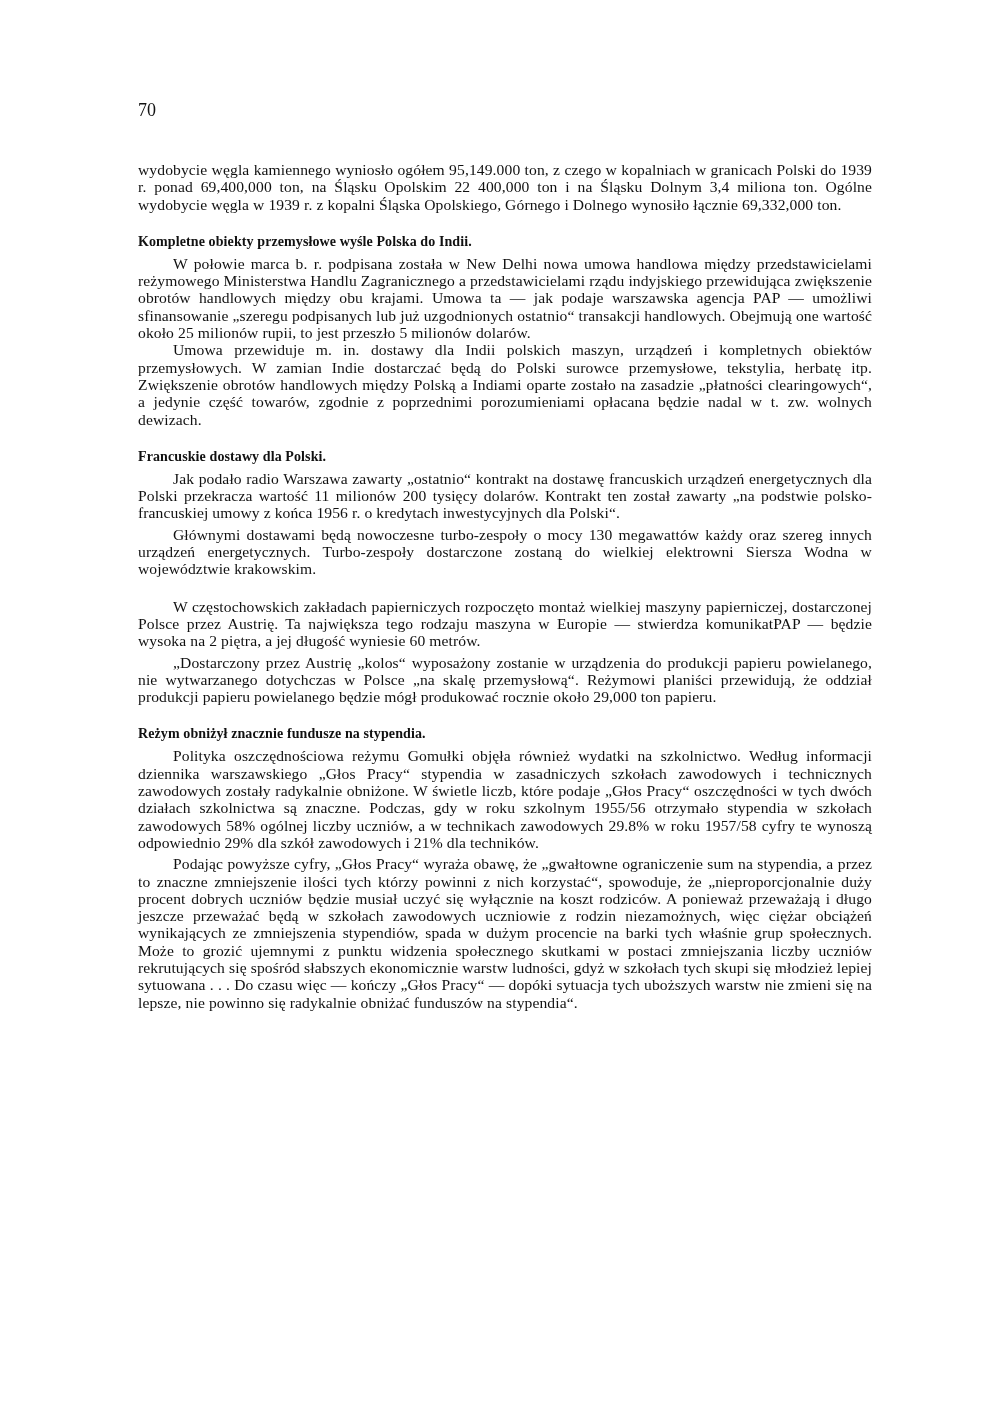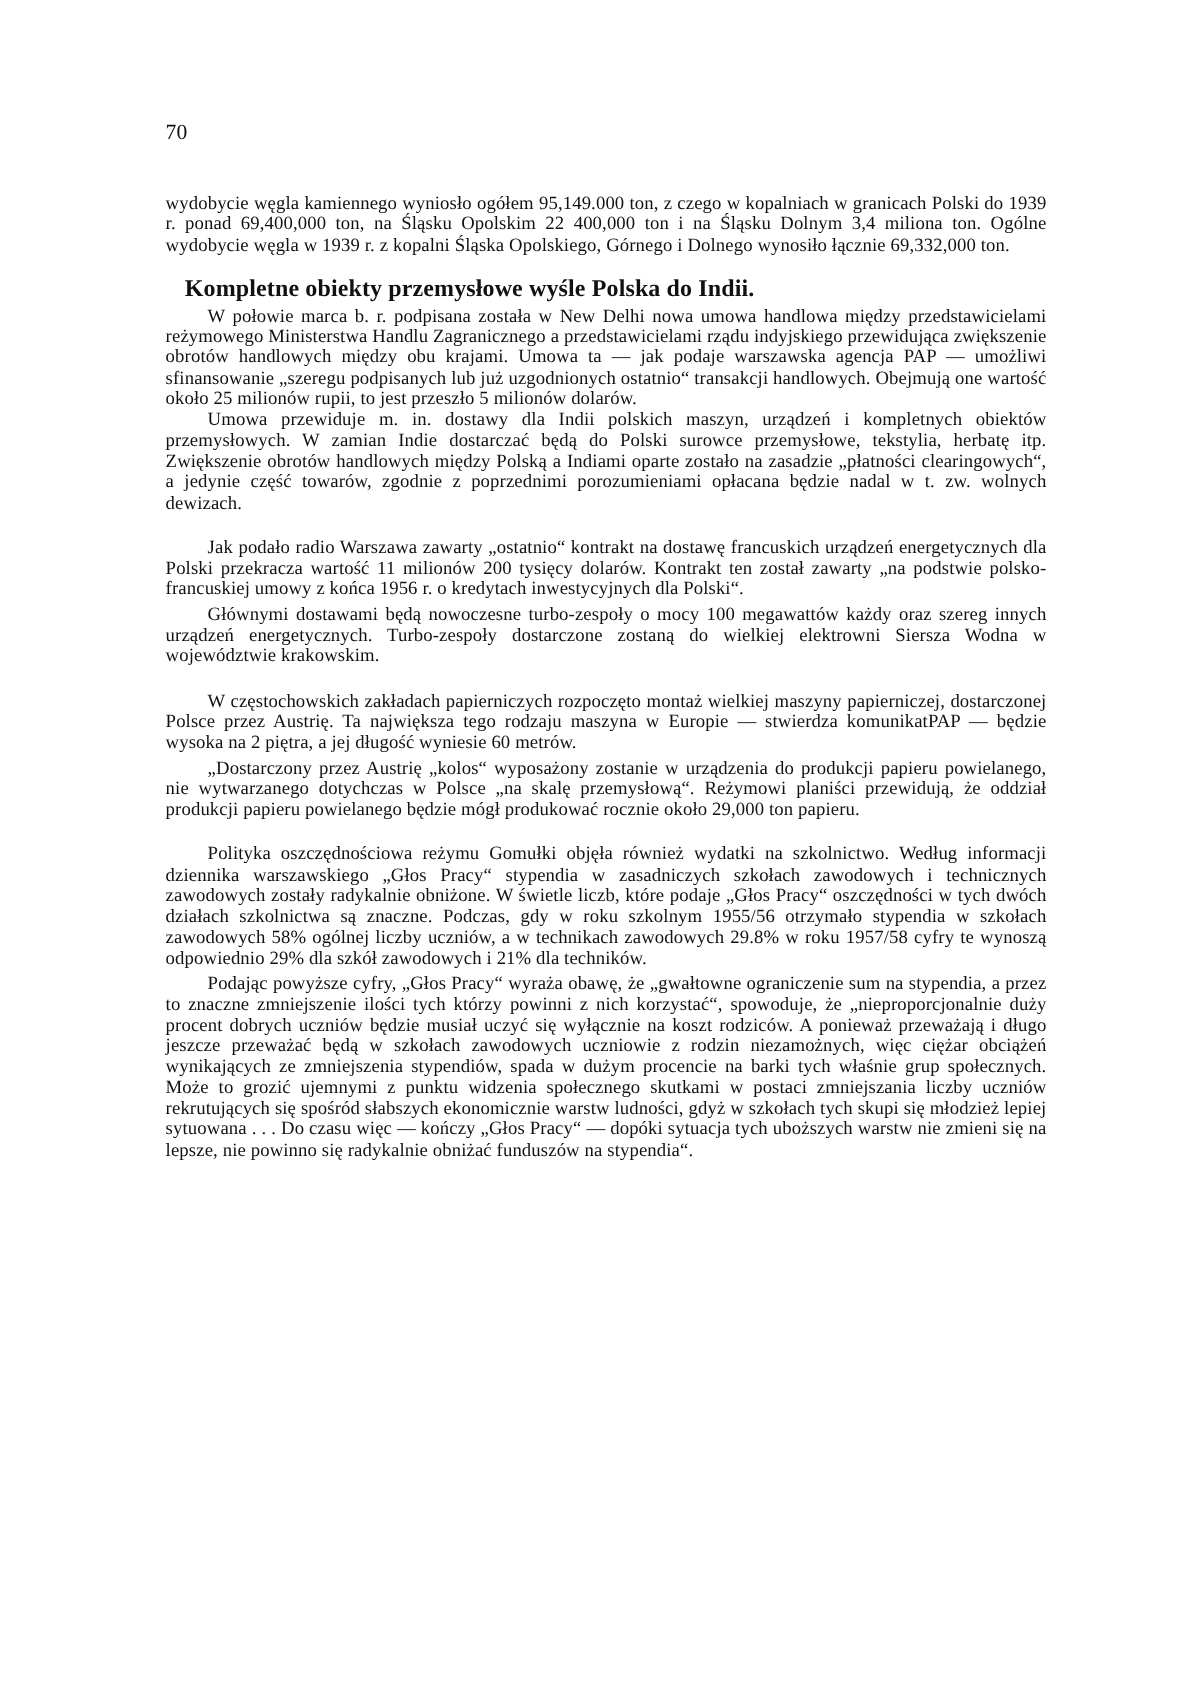--- a/index.html
+++ b/index.html
@@ -37,23 +37,23 @@
       text-align-last: left;
       hyphens: manual;
     }
     .para.indent {
       text-indent: 35px;
     }
     .para.gap-after {
       margin-bottom: 4px;
     }
     .section-title {
-      margin: 16px;
+      margin: 0;
       font-weight: bold;
-      font-size: 20px;
+      font-size: 14px;
       line-height: 17px;
       font-family: "Liberation Serif", "DejaVu Serif", serif;
     }
     .section {
       margin-top: 20px;
     }
     .section .section-title {
       margin-bottom: 5px;
     }
   </style>
@@ -65,26 +65,28 @@
 <div class="content">
   <p class="para">wydobycie węgla kamiennego wyniosło ogółem 95,149.000 ton, z czego w kopalniach w granicach Polski do 1939 r. ponad 69,400,000 ton, na Śląsku Opolskim 22 400,000 ton i na Śląsku Dolnym 3,4 miliona ton. Ogólne wydobycie węgla w 1939 r. z kopalni Śląska Opolskiego, Górnego i Dolnego wynosiło łącznie 69,332,000 ton.</p>
 
   <div class="section">
     <h3 class="section-title">Kompletne obiekty przemysłowe wyśle Polska do Indii.</h3>
     <p class="para indent">W połowie marca b. r. podpisana została w New Delhi nowa umowa handlowa między przedstawicielami reżymowego Ministerstwa Handlu Zagranicznego a przedstawicielami rządu indyjskiego przewidująca zwiększenie obrotów handlowych między obu krajami. Umowa ta — jak podaje warszawska agencja PAP — umożliwi sfinansowanie „szeregu podpisanych lub już uzgodnionych ostatnio“ transakcji handlowych. Obejmują one wartość około 25 milionów rupii, to jest przeszło 5 milionów dolarów.</p>
     <p class="para indent">Umowa przewiduje m. in. dostawy dla Indii polskich maszyn, urządzeń i kompletnych obiektów przemysłowych. W zamian Indie dostarczać będą do Polski surowce przemysłowe, tekstylia, herbatę itp. Zwiększenie obrotów handlowych między Polską a Indiami oparte zostało na zasadzie „płatności clearingowych“, a jedynie część towarów, zgodnie z poprzednimi porozumieniami opłacana będzie nadal w t. zw. wolnych dewizach.</p>
   </div>
 
   <div class="section">
+    <h3 class="section-title">Francuskie dostawy dla Polski.</h3>
     <p class="para indent gap-after">Jak podało radio Warszawa zawarty „ostatnio“ kontrakt na dostawę francuskich urządzeń energetycznych dla Polski przekracza wartość 11 milionów 200 tysięcy dolarów. Kontrakt ten został zawarty „na podstwie polsko-francuskiej umowy z końca 1956 r. o kredytach inwestycyjnych dla Polski“.</p>
-    <p class="para indent">Głównymi dostawami będą nowoczesne turbo-zespoły o mocy 100 megawattów każdy oraz szereg innych urządzeń energetycznych. Turbo-zespoły dostarczone zostaną do wielkiej elektrowni Siersza Wodna w województwie krakowskim.</p>
+    <p class="para indent">Głównymi dostawami będą nowoczesne turbo-zespoły o mocy 130 megawattów każdy oraz szereg innych urządzeń energetycznych. Turbo-zespoły dostarczone zostaną do wielkiej elektrowni Siersza Wodna w województwie krakowskim.</p>
   </div>
 
   <div class="section">
     <p class="para indent gap-after">W częstochowskich zakładach papierniczych rozpoczęto montaż wielkiej maszyny papierniczej, dostarczonej Polsce przez Austrię. Ta największa tego rodzaju maszyna w Europie — stwierdza komunikatPAP — będzie wysoka na 2 piętra, a jej długość wyniesie 60 metrów.</p>
     <p class="para indent">„Dostarczony przez Austrię „kolos“ wyposażony zostanie w urządzenia do produkcji papieru powielanego, nie wytwarzanego dotychczas w Polsce „na skalę przemysłową“. Reżymowi planiści przewidują, że oddział produkcji papieru powielanego będzie mógł produkować rocznie około 29,000 ton papieru.</p>
   </div>
 
   <div class="section">
+    <h3 class="section-title">Reżym obniżył znacznie fundusze na stypendia.</h3>
     <p class="para indent gap-after">Polityka oszczędnościowa reżymu Gomułki objęła również wydatki na szkolnictwo. Według informacji dziennika warszawskiego „Głos Pracy“ stypendia w zasadniczych szkołach zawodowych i technicznych zawodowych zostały radykalnie obniżone. W świetle liczb, które podaje „Głos Pracy“ oszczędności w tych dwóch działach szkolnictwa są znaczne. Podczas, gdy w roku szkolnym 1955/56 otrzymało stypendia w szkołach zawodowych 58% ogólnej liczby uczniów, a w technikach zawodowych 29.8% w roku 1957/58 cyfry te wynoszą odpowiednio 29% dla szkół zawodowych i 21% dla techników.</p>
     <p class="para indent">Podając powyższe cyfry, „Głos Pracy“ wyraża obawę, że „gwałtowne ograniczenie sum na stypendia, a przez to znaczne zmniejszenie ilości tych którzy powinni z nich korzystać“, spowoduje, że „nieproporcjonalnie duży procent dobrych uczniów będzie musiał uczyć się wyłącznie na koszt rodziców. A ponieważ przeważają i długo jeszcze przeważać będą w szkołach zawodowych uczniowie z rodzin niezamożnych, więc ciężar obciążeń wynikających ze zmniejszenia stypendiów, spada w dużym procencie na barki tych właśnie grup społecznych. Może to grozić ujemnymi z punktu widzenia społecznego skutkami w postaci zmniejszania liczby uczniów rekrutujących się spośród słabszych ekonomicznie warstw ludności, gdyż w szkołach tych skupi się młodzież lepiej sytuowana . . . Do czasu więc — kończy „Głos Pracy“ — dopóki sytuacja tych uboższych warstw nie zmieni się na lepsze, nie powinno się radykalnie obniżać funduszów na stypendia“.</p>
   </div>
 </div>
 
 </body></html>

